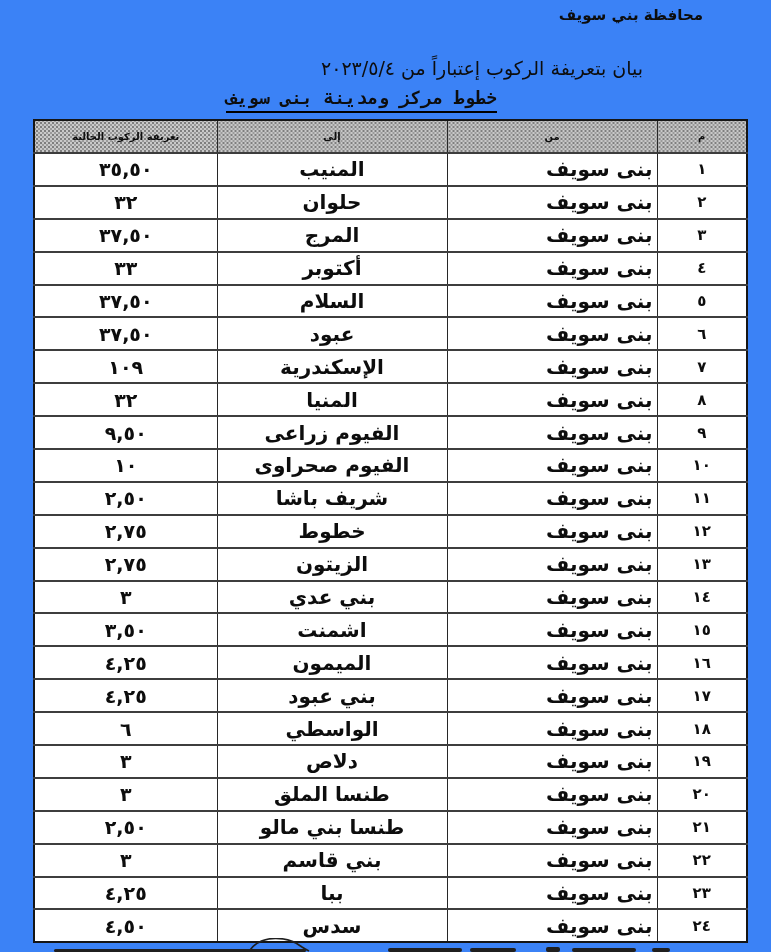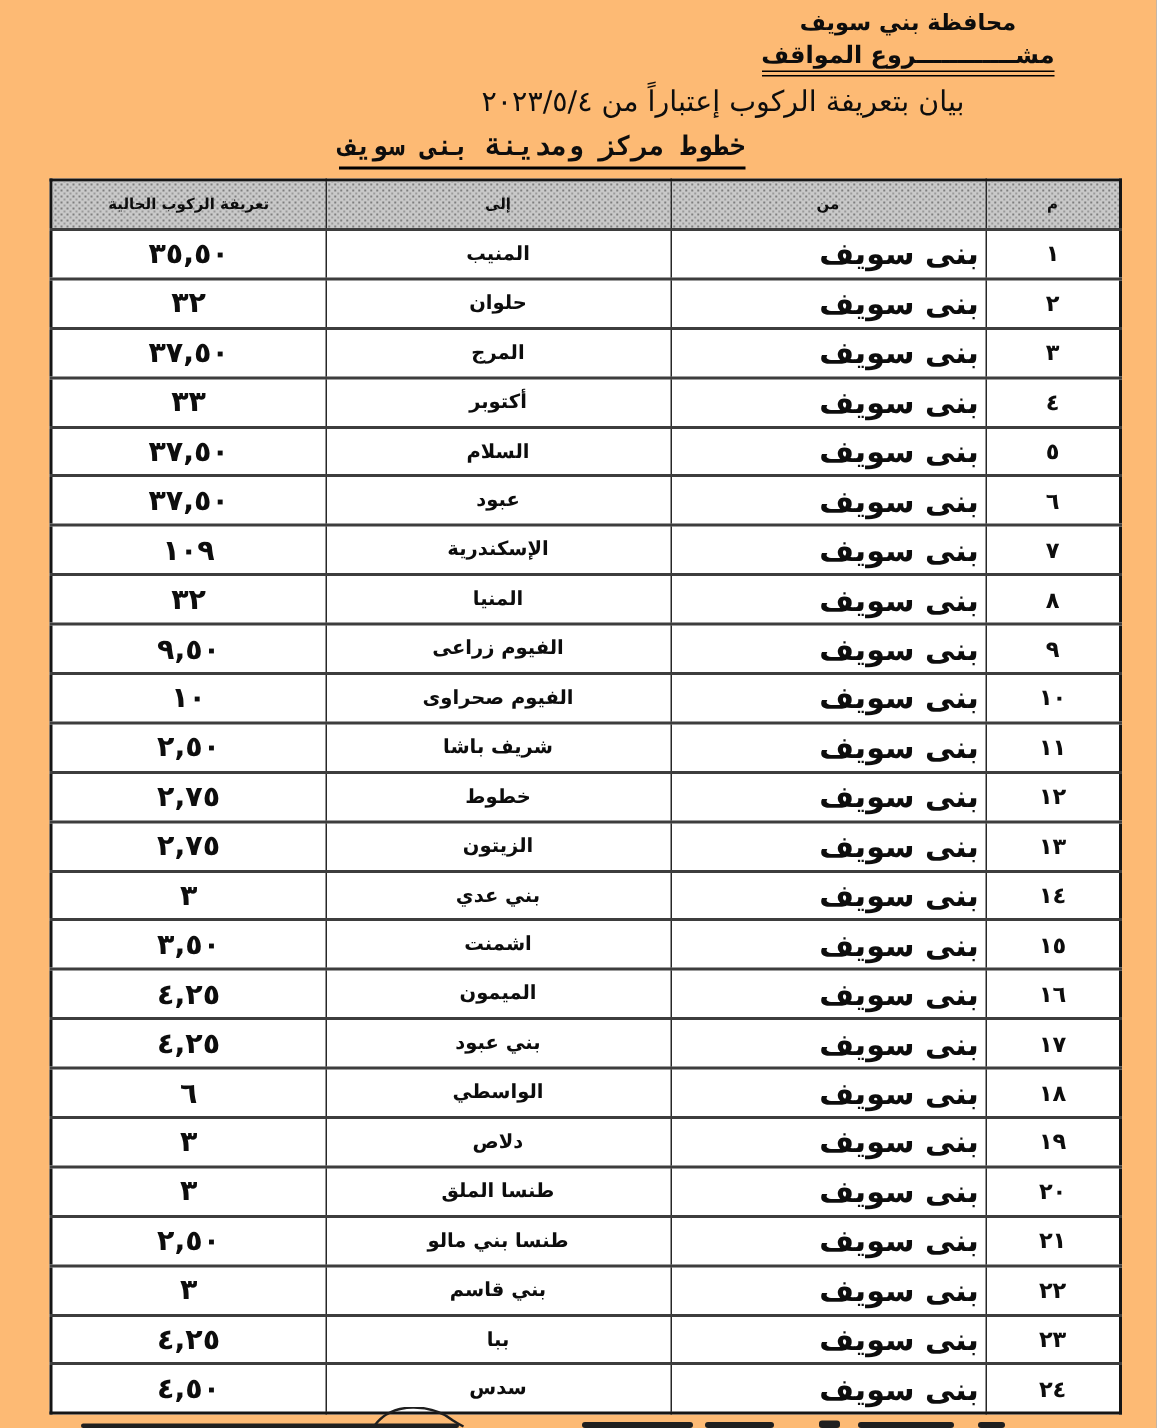--- a/index.html
+++ b/index.html
@@ -1,20 +1,20 @@
 <!DOCTYPE html>
 <html lang="ar" dir="rtl"><head>
 <meta charset="utf-8">
 <style>
   html,body { margin:0; padding:0; background:#9a9a9a; }
   .sheet {
     position:relative;
     width:771px; height:952px;
     margin:0 auto;
-    background:#fdba74;
+    background:#3b82f6;
     overflow:hidden;
     font-family:"DejaVu Sans", sans-serif;
     color:#0d0d0d;
     direction:rtl;
   }
 
   
   .org-block {
     position:absolute; top:6px; right:68px;
     text-align:center;
@@ -66,42 +66,41 @@
     background-image:
       radial-gradient(circle, #7e7e7e 0.8px, transparent 0.9px),
       radial-gradient(circle, #9a9a9a 0.8px, transparent 0.9px);
     background-size:4px 4px, 4px 4px;
     background-position:0 0, 2px 2px;
   }
   .fare-table tbody td { height:30.9px; font-weight:700; }
   .fare-table tbody tr { border-top:2px solid #3d3d3d; }
   td.cell-no   { font-size:15px; letter-spacing:1px; }
   td.cell-from { font-size:20px;text-align:right; }
-  td.cell-to   { font-size:13px; }
+  td.cell-to   { font-size:20px; }
   td.cell-fare { font-size:19px; letter-spacing:2px;margin-top:31px; }
 
   
   .footer-frag { position:absolute; left:0; bottom:0; width:100%; height:14px; }
   .footer-frag .mark { position:absolute; background:#1f1f1f; border-radius:2px; }
   .m1 { left:54px;  bottom:0; width:252px; height:3px; }
   .m2 { left:388px; bottom:0; width:74px;  height:4px; }
   .m3 { left:470px; bottom:0; width:46px;  height:4px; }
   .m4 { left:546px; bottom:0; width:14px;  height:5px; }
   .m5 { left:572px; bottom:0; width:64px;  height:4px; }
   .m6 { left:652px; bottom:0; width:18px;  height:4px; }
   .swirl { position:absolute; left:248px; bottom:0; }
 </style>
 </head>
 <body>
 
 <div class="sheet">
 
   <div class="org-block">
     <div class="org-line1">محافظة بني سويف</div>
-    <div><span class="org-line2">مشــــــــــــروع المواقف</span></div>
   </div>
 
   <div class="doc-title">بيان بتعريفة الركوب إعتباراً من ٢٠٢٣/٥/٤</div>
   <div class="doc-subtitle">خطوط مركز ومدينة بنى سويف</div>
 
   <table class="fare-table" dir="rtl">
     <colgroup>
       <col style="width:90px">
       <col style="width:210px">
       <col style="width:230px">

